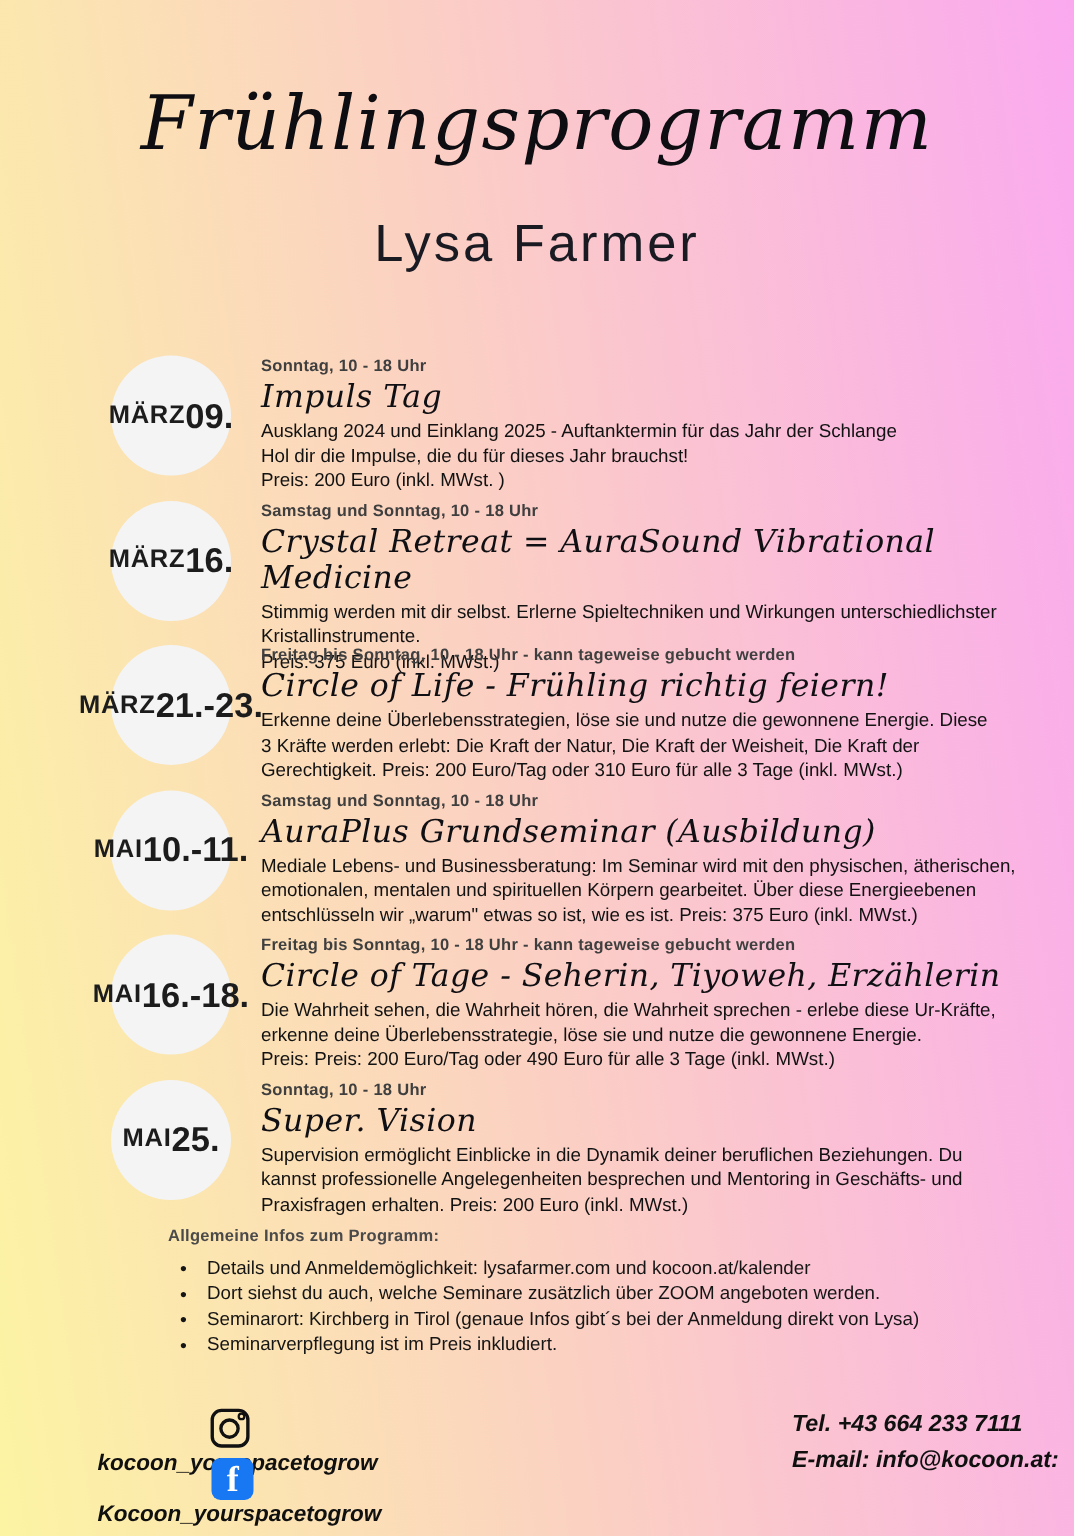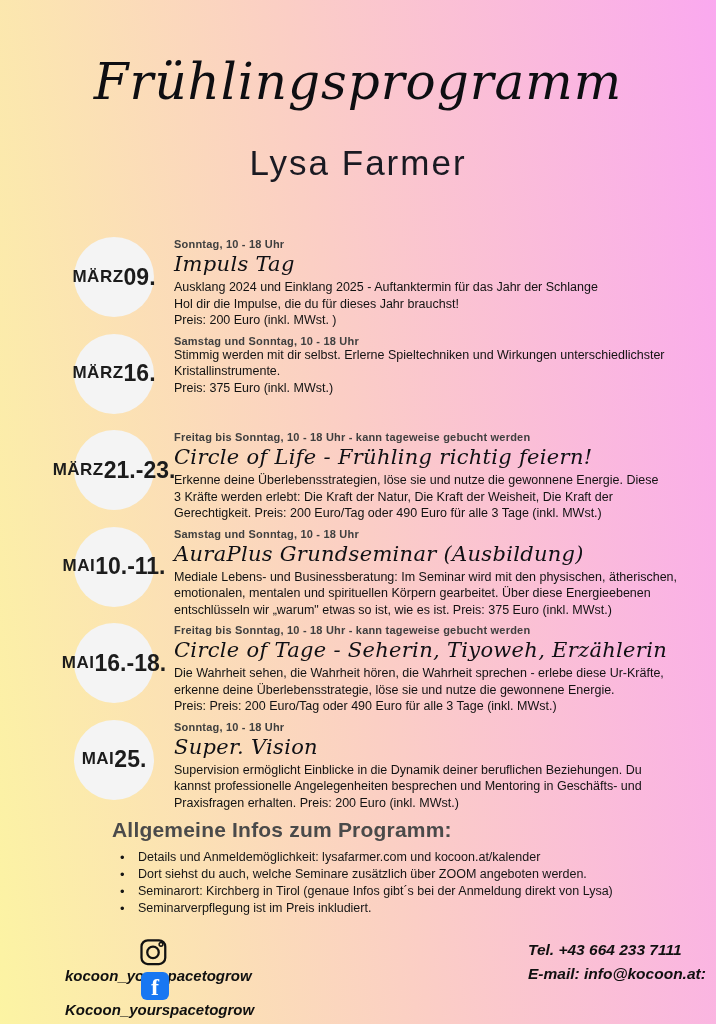--- a/index.html
+++ b/index.html
@@ -38,21 +38,21 @@
   .date-month{font-size:17px;font-weight:700;letter-spacing:.5px;line-height:1.1;}
   .date-day{font-size:23px;font-weight:700;line-height:1.15;}
   .event-content{margin-left:20px;min-width:0;}
   .event-schedule{font-size:11px;font-weight:700;color:var(--text-gray);letter-spacing:.2px;padding-top:4px;}
   .event-title{
     font-family:"DejaVu Serif","Liberation Serif",serif;font-style:italic;
     font-size:21px;line-height:1.15;color:#101014;margin:2px 0 3px 0;letter-spacing:.3px;
   }
   .event-description{font-size:12.5px;line-height:16.5px;color:#121212;white-space:pre-line;width:540px;}
   .infos{position:absolute;top:818px;left:112px;width:560px;}
-  .infos-heading{font-size:21px;font-weight:700;color:#4A4A4A;letter-spacing:.2px;}
+  .infos-heading{font-size:11px;font-weight:700;color:#4A4A4A;letter-spacing:.2px;}
   .infos-list{list-style:none;margin-top:7px;}
   .infos-list li{
     position:relative;padding-left:26px;font-size:12.5px;line-height:17px;color:#151515;
   }
   .infos-list li::before{
     content:"\2022";position:absolute;left:8px;top:0;font-size:13px;color:#151515;
   }
   .social{position:absolute;left:56px;display:flex;align-items:center;flex-direction:column;}
   .social.instagram{top:937px;}
   .social.facebook{top:971px;}
@@ -90,37 +90,38 @@
       </div>
     </div>
 
     <div class="event">
       <div class="date-badge">
         <div class="date-month">MÄRZ</div>
         <div class="date-day">16.</div>
       </div>
       <div class="event-content">
         <div class="event-schedule">Samstag und Sonntag, 10 - 18 Uhr</div>
+        <div class="event-title">Crystal Retreat = AuraSound Vibrational Medicine</div>
         <div class="event-description">Stimmig werden mit dir selbst. Erlerne Spieltechniken und Wirkungen unterschiedlichster
 Kristallinstrumente.
 Preis: 375 Euro (inkl. MWst.)</div>
       </div>
     </div>
 
     <div class="event">
       <div class="date-badge">
         <div class="date-month">MÄRZ</div>
         <div class="date-day">21.-23.</div>
       </div>
       <div class="event-content">
         <div class="event-schedule">Freitag bis Sonntag, 10 - 18 Uhr - kann tageweise gebucht werden</div>
         <div class="event-title">Circle of Life - Frühling richtig feiern!</div>
         <div class="event-description">Erkenne deine Überlebensstrategien, löse sie und nutze die gewonnene Energie. Diese
 3 Kräfte werden erlebt: Die Kraft der Natur, Die Kraft der Weisheit, Die Kraft der
-Gerechtigkeit. Preis: 200 Euro/Tag oder 490 Euro für alle 3 Tage (inkl. MWst.)</div>
+Gerechtigkeit. Preis: 200 Euro/Tag oder 310 Euro für alle 3 Tage (inkl. MWst.)</div>
       </div>
     </div>
 
     <div class="event">
       <div class="date-badge">
         <div class="date-month">MAI</div>
         <div class="date-day">10.-11.</div>
       </div>
       <div class="event-content">
         <div class="event-schedule">Samstag und Sonntag, 10 - 18 Uhr</div>

